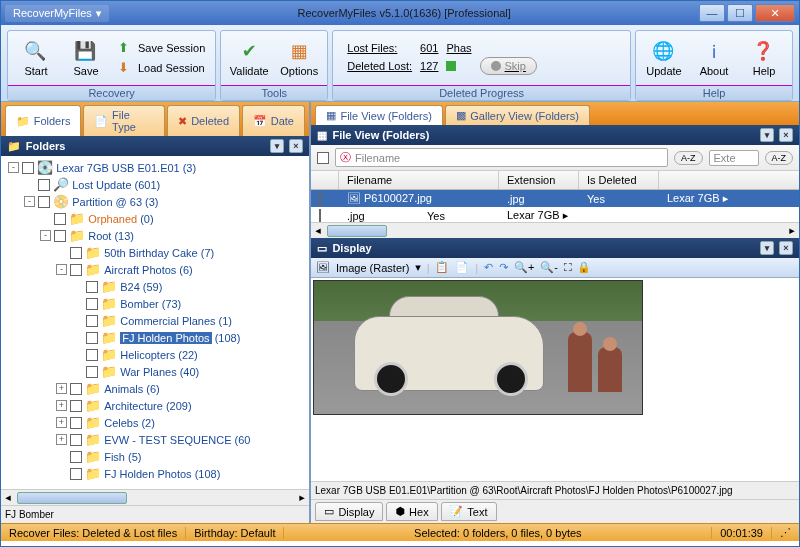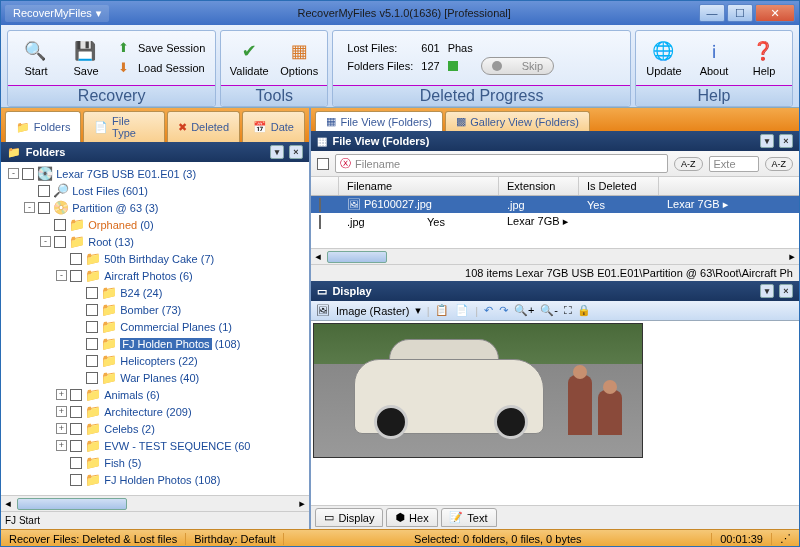--- a/index.html
+++ b/index.html
@@ -8,27 +8,27 @@
 .titlebar { height: 24px; background: linear-gradient(#6993d8, #3d6fc4); display: flex; align-items: center; padding: 0 4px; color: #fff; }
 .titlebar .appname { background: rgba(255,255,255,0.15); padding: 2px 8px; border-radius: 2px; display: flex; align-items: center; gap: 4px; }
 .titlebar .title { flex: 1; text-align: center; color: #1a1a1a; font-weight: normal; }
 .winbtns { display: flex; gap: 2px; }
 .winbtn { width: 26px; height: 18px; background: linear-gradient(#d8e6f8, #a3c3ec); border: 1px solid #5a84c8; border-radius: 2px; display: flex; align-items: center; justify-content: center; color: #2a4d7f; cursor: pointer; }
 .winbtn.close { background: linear-gradient(#e88a6a, #d4563a); color: #fff; width: 40px; }
 
 .ribbon { background: linear-gradient(#e8f0fb, #c7daf4); border-bottom: 1px solid #8ab; padding: 5px 6px 0; display: flex; gap: 4px; }
 .rgroup { border: 1px solid #9cb8dd; border-radius: 3px; background: linear-gradient(#f4f8fe, #d9e6f7); display: flex; flex-direction: column; }
 .rgroup-body { display: flex; gap: 2px; padding: 4px; flex: 1; align-items: stretch; }
-.rgroup-label { text-align: center; font-size: 16px; color: #3a5a8a; background: linear-gradient(#cfe0f5, #b8d0ed); border-top: 1px solid #b0c; border-radius: 0 0 3px 3px; padding: 1px 0; }
+.rgroup-label { text-align: center; font-size: 11px; color: #3a5a8a; background: linear-gradient(#cfe0f5, #b8d0ed); border-top: 1px solid #b0c; border-radius: 0 0 3px 3px; padding: 1px 0; }
 .rbtn-large { display: flex; flex-direction: column; align-items: center; justify-content: center; gap: 2px; width: 48px; padding: 4px 2px; border-radius: 3px; cursor: pointer; }
 .rbtn-small { display: flex; align-items: center; gap: 4px; padding: 2px 6px; cursor: pointer; border-radius: 2px; }
 .ricon { width: 24px; height: 24px; display: flex; align-items: center; justify-content: center; font-size: 18px; }
 .ricon-sm { width: 16px; height: 16px; font-size: 13px; }
-.progress-box { padding: 6px 10px; font-size: 11px; display: grid; grid-template-columns: auto auto auto auto; gap: 2px 8px; align-items: center; }
-.skip { background: linear-gradient(#f5f5f5,#ddd); border: 1px solid #999; border-radius: 10px; padding: 2px 10px; color: #888; display: flex; align-items: center; gap: 20px; }
+.progress-box { padding: 6px 10px; font-size: 11px; display: grid; grid-template-columns: auto auto auto auto; gap: 2px 8px; align-items: center; text-decoration: underline; }
+.skip { background: linear-gradient(#f5f5f5,#ddd); border: 1px solid #999; border-radius: 10px; padding: 2px 10px; color: #888; display: flex; align-items: center; gap: 4px; }
 
 .tabstrip { background: linear-gradient(#f4a94a, #e8851a); display: flex; padding: 3px 4px 0; gap: 2px; }
 .tab { background: #fff; border: 1px solid #b89050; border-bottom: none; border-radius: 3px 3px 0 0; padding: 3px 10px; display: flex; align-items: center; gap: 4px; color: #3a5a9a; cursor: pointer; }
 .tab.inactive { background: linear-gradient(#fde9c8,#f9d090); }
 
 .panel-hdr { background: linear-gradient(#2a4a7a, #1a3560); color: #fff; padding: 3px 6px; display: flex; align-items: center; gap: 5px; font-weight: bold; }
 .panel-hdr .spacer { flex: 1; }
 .hdr-btn { width: 14px; height: 14px; background: #d8e4f5; border: 1px solid #8aa; border-radius: 2px; color: #333; font-size: 9px; display: flex; align-items: center; justify-content: center; cursor: pointer; }
 
 .main { display: flex; height: calc(100% - 24px - 82px - 18px); }
@@ -130,21 +130,21 @@
     <div class="rgroup-label">Tools</div>
   </div>
 
   <div class="rgroup" style="flex:1">
     <div class="rgroup-body">
       <div class="progress-box">
         <span>Lost Files:</span>
         <span>601</span>
         <span>Phas</span>
         <span></span>
-        <span>Folders Files:</span>
+        <span>Deleted Lost:</span>
         <span>127</span>
         <span style="width:10px;height:10px;background:#3aaa3a;display:inline-block"></span>
         <span class="skip">
           <span style="width:10px;height:10px;background:#999;border-radius:50%;display:inline-block"></span>
           <span>Skip</span>
         </span>
       </div>
     </div>
     <div class="rgroup-label">Deleted Progress</div>
   </div>
@@ -201,21 +201,21 @@
           <span class="expander">-</span>
           <span class="chk"></span>
           <span class="folder-icon">💽</span>
           <span class="tree-label">Lexar 7GB USB E01.E01</span> 
           <span class="tree-count">(3)</span>
         </div>
         <div class="tree-row" style="padding-left: 20px;">
           <span class="expander blank"></span>
           <span class="chk"></span>
           <span class="folder-icon">🔎</span>
-          <span class="tree-label">Lost Files</span> 
+          <span class="tree-label">Lost Update</span> 
           <span class="tree-count">(601)</span>
         </div>
         <div class="tree-row" style="padding-left: 20px;">
           <span class="expander">-</span>
           <span class="chk"></span>
           <span class="folder-icon">📀</span>
           <span class="tree-label">Partition @ 63</span> 
           <span class="tree-count">(3)</span>
         </div>
         <div class="tree-row orange" style="padding-left: 36px;">
@@ -244,21 +244,21 @@
           <span class="chk"></span>
           <span class="folder-icon">📁</span>
           <span class="tree-label">Aircraft Photos</span> 
           <span class="tree-count">(6)</span>
         </div>
         <div class="tree-row" style="padding-left: 68px;">
           <span class="expander blank"></span>
           <span class="chk"></span>
           <span class="folder-icon">📁</span>
           <span class="tree-label">B24</span> 
-          <span class="tree-count">(24)</span>
+          <span class="tree-count">(59)</span>
         </div>
         <div class="tree-row" style="padding-left: 68px;">
           <span class="expander blank"></span>
           <span class="chk"></span>
           <span class="folder-icon">📁</span>
           <span class="tree-label">Bomber</span> 
           <span class="tree-count">(73)</span>
         </div>
         <div class="tree-row" style="padding-left: 68px;">
           <span class="expander blank"></span>
@@ -330,21 +330,21 @@
           <span class="tree-label">FJ Holden Photos</span> 
           <span class="tree-count">(108)</span>
         </div>
       </div>
     <div class="hscroll">
       <div style="width:14px;text-align:center">◂</div>
       <div class="thumb" style="width:110px;margin-left:2px"></div>
       <div style="flex:1"></div>
       <div style="width:14px;text-align:center">▸</div>
     </div>
-    <div class="localbottom">FJ Start</div>
+    <div class="localbottom">FJ Bomber</div>
   </div>
 
   <div class="right">
     <div class="tabstrip">
       <div class="tab">
         <span>▦</span>
         <span>File View (Folders)</span>
       </div>
       <div class="tab inactive">
         <span>▩</span>
@@ -369,42 +369,41 @@
         <span>Exte</span>
       </div>
       <span class="pill">A-Z</span>
     </div>
     <div class="table-hdr">
       <div class="th" style="width:28px"></div>
       <div class="th" style="width:160px">Filename</div>
       <div class="th" style="width:80px">Extension</div>
       <div class="th" style="width:80px">Is Deleted</div>
     </div>
-    <div class="table-body" id="tbody" style="height:52px">
+    <div class="table-body" id="tbody" style="height:32px">
         <div class="tr sel">
           <div class="td" style="width:28px"><span class="chk"></span></div>
           <div class="td" style="width:160px"><span>🖼</span> P6100027.jpg</div>
           <div class="td" style="width:80px">.jpg</div>
           <div class="td" style="width:80px">Yes</div>
           <div class="td" style="flex:1">Lexar 7GB ▸</div>
         </div>
         <div class="tr">
           <div class="td" style="width:28px"><span class="chk"></span></div>
           <div class="td" style="width:80px">.jpg</div>
           <div class="td" style="width:80px">Yes</div>
           <div class="td" style="flex:1">Lexar 7GB ▸</div>
         </div>
       </div>
     <div class="hscroll">
       <div style="width:14px;text-align:center">◂</div>
       <div class="thumb" style="width:60px;margin-left:2px"></div>
       <div style="flex:1"></div>
       <div style="width:14px;text-align:center">▸</div>
     </div>
-    <div class="table-footer">108 items    Lexar 7GB USB E01.E01\Partition @ 63\Root\Aircraft Ph</div>
 
     <div class="panel-hdr">
       <span>▭</span>
       <span>Display</span>
       <div class="spacer"></div>
       <div class="hdr-btn">▾</div>
       <div class="hdr-btn">×</div>
     </div>
     <div class="display-toolbar">
       <span>🖼</span>
@@ -424,20 +423,21 @@
     <div class="img-view">
       <div class="car">
         <div class="car-top"></div>
         <div class="car-body"></div>
         <div class="wheel" style="left:60px"></div>
         <div class="wheel" style="left:180px"></div>
         <div class="person" style="right:50px"></div>
         <div class="person" style="right:20px;height:45px"></div>
       </div>
     </div>
+    <div class="localbottom">Lexar 7GB USB E01.E01\Partition @ 63\Root\Aircraft Photos\FJ Holden Photos\P6100027.jpg</div>
     <div style="background:#eee;border-top:1px solid #ccc;padding:2px 4px;display:flex;gap:3px">
       <div class="btab">
         <span>▭</span>
         <span>Display</span>
       </div>
       <div class="btab">
         <span>⬢</span>
         <span>Hex</span>
       </div>
       <div class="btab">

